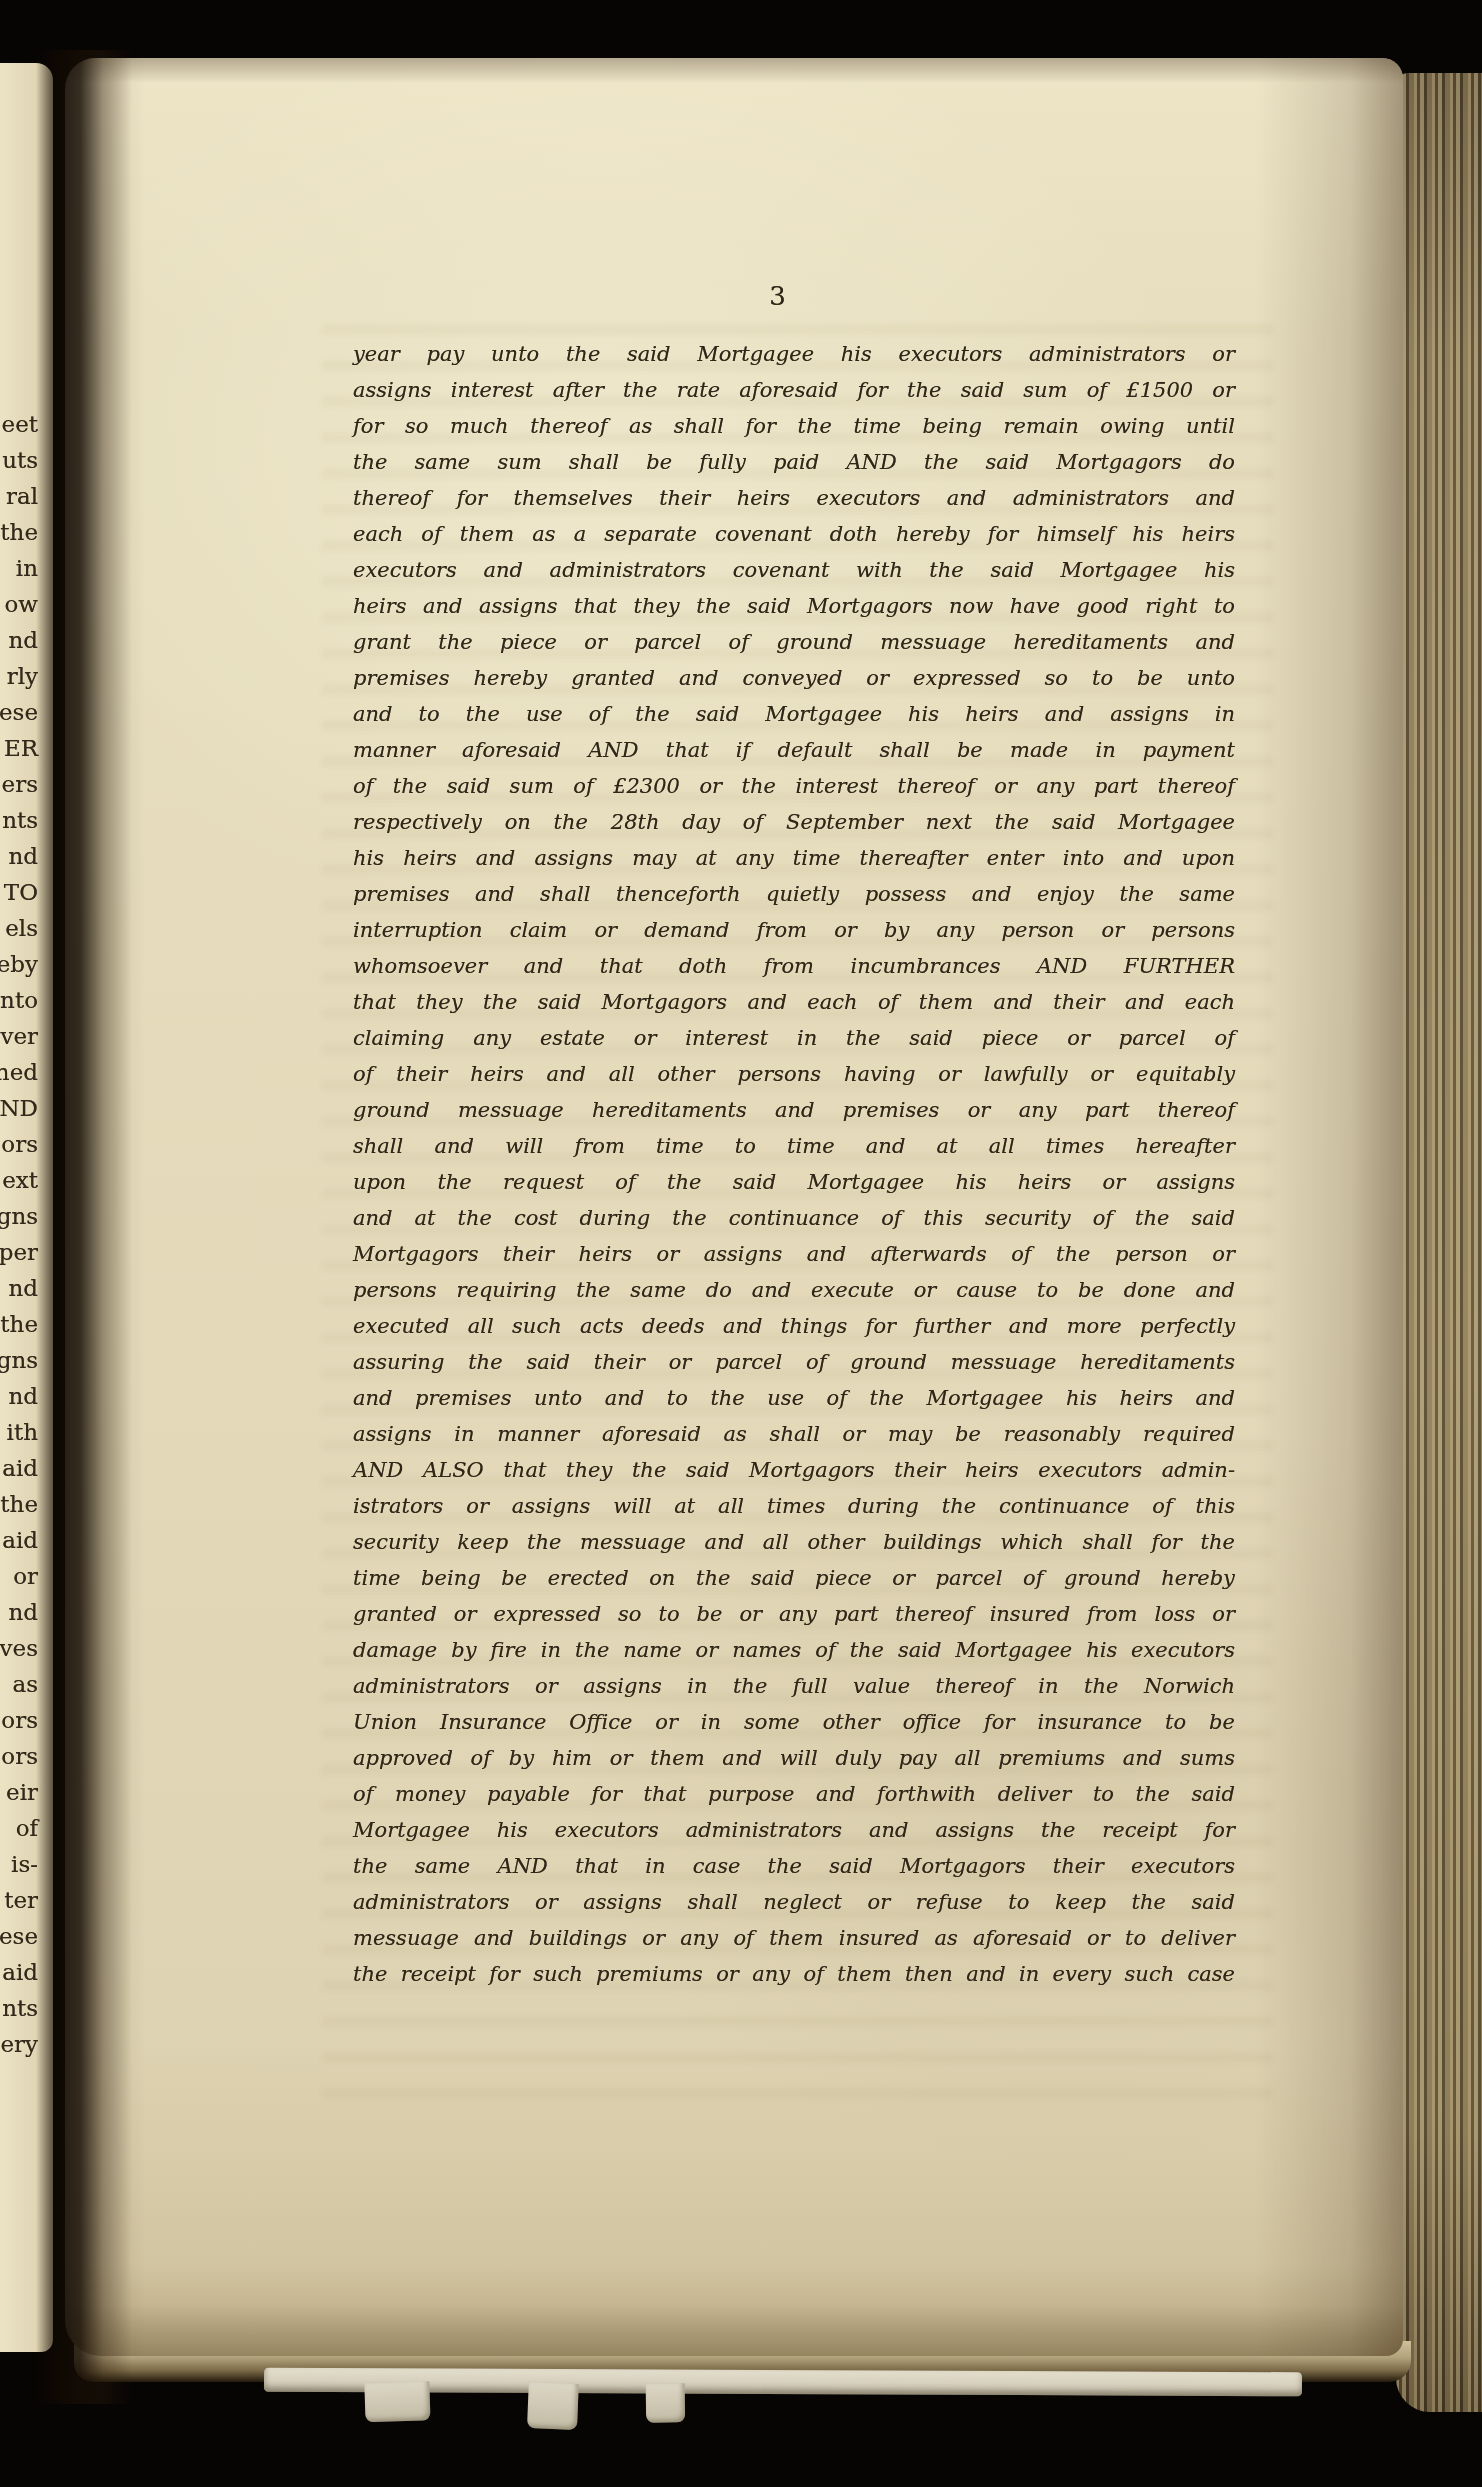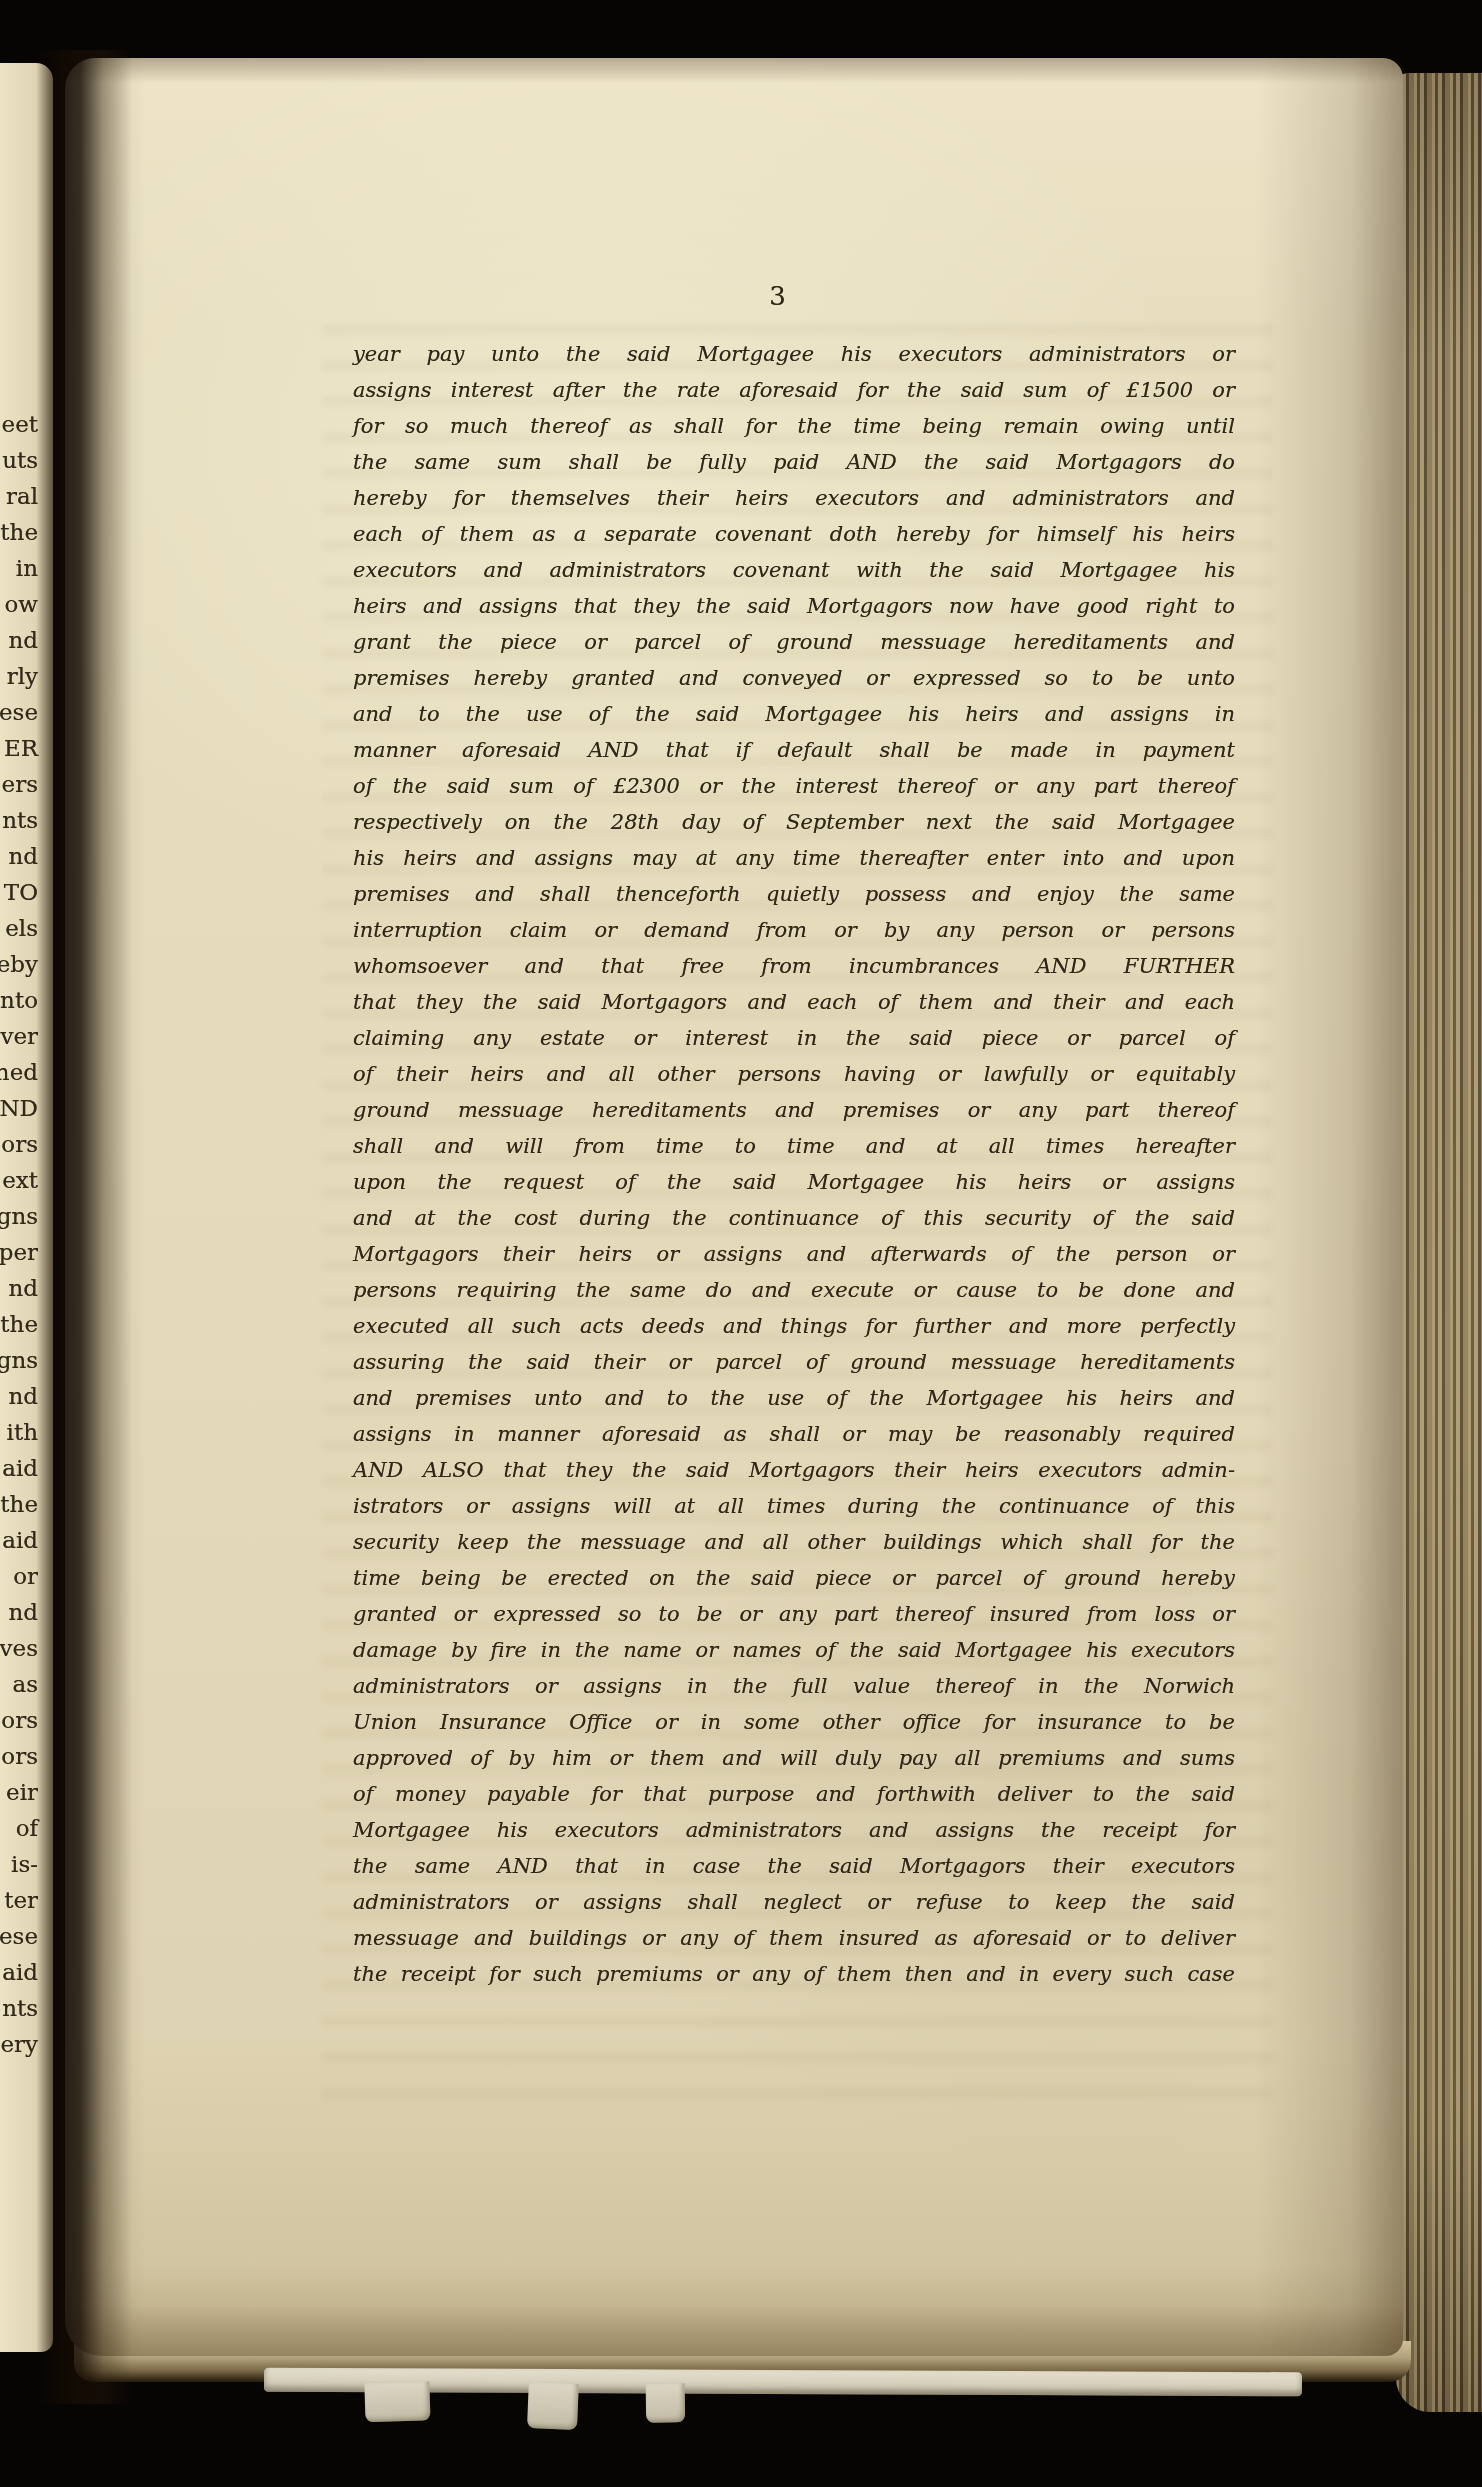--- a/index.html
+++ b/index.html
@@ -186,34 +186,34 @@
 <div class="gutter"></div>
 
 <div class="page">
   <div class="bleed"></div>
   <div class="page-number">3</div>
   <div class="text-block">
       <div class="text-line">year pay unto the said Mortgagee his executors administrators or</div>
       <div class="text-line">assigns interest after the rate aforesaid for the said sum of £1500 or</div>
       <div class="text-line">for so much thereof as shall for the time being remain owing until</div>
       <div class="text-line">the same sum shall be fully paid AND the said Mortgagors do</div>
-      <div class="text-line">hereby for themselves their heirs executors and administrators and</div>
+      <div class="text-line">thereof for themselves their heirs executors and administrators and</div>
       <div class="text-line">each of them as a separate covenant doth hereby for himself his heirs</div>
       <div class="text-line">executors and administrators covenant with the said Mortgagee his</div>
       <div class="text-line">heirs and assigns that they the said Mortgagors now have good right to</div>
       <div class="text-line">grant the piece or parcel of ground messuage hereditaments and</div>
       <div class="text-line">premises hereby granted and conveyed or expressed so to be unto</div>
       <div class="text-line">and to the use of the said Mortgagee his heirs and assigns in</div>
       <div class="text-line">manner aforesaid AND that if default shall be made in payment</div>
       <div class="text-line">of the said sum of £2300 or the interest thereof or any part thereof</div>
       <div class="text-line">respectively on the 28th day of September next the said Mortgagee</div>
       <div class="text-line">his heirs and assigns may at any time thereafter enter into and upon</div>
       <div class="text-line">premises and shall thenceforth quietly possess and enjoy the same</div>
       <div class="text-line">interruption claim or demand from or by any person or persons</div>
-      <div class="text-line">whomsoever and that free from incumbrances AND FURTHER</div>
+      <div class="text-line">whomsoever and that doth from incumbrances AND FURTHER</div>
       <div class="text-line">that they the said Mortgagors and each of them and their and each</div>
       <div class="text-line">claiming any estate or interest in the said piece or parcel of</div>
       <div class="text-line">of their heirs and all other persons having or lawfully or equitably</div>
       <div class="text-line">ground messuage hereditaments and premises or any part thereof</div>
       <div class="text-line">shall and will from time to time and at all times hereafter</div>
       <div class="text-line">upon the request of the said Mortgagee his heirs or assigns</div>
       <div class="text-line">and at the cost during the continuance of this security of the said</div>
       <div class="text-line">Mortgagors their heirs or assigns and afterwards of the person or</div>
       <div class="text-line">persons requiring the same do and execute or cause to be done and</div>
       <div class="text-line">executed all such acts deeds and things for further and more perfectly</div>

